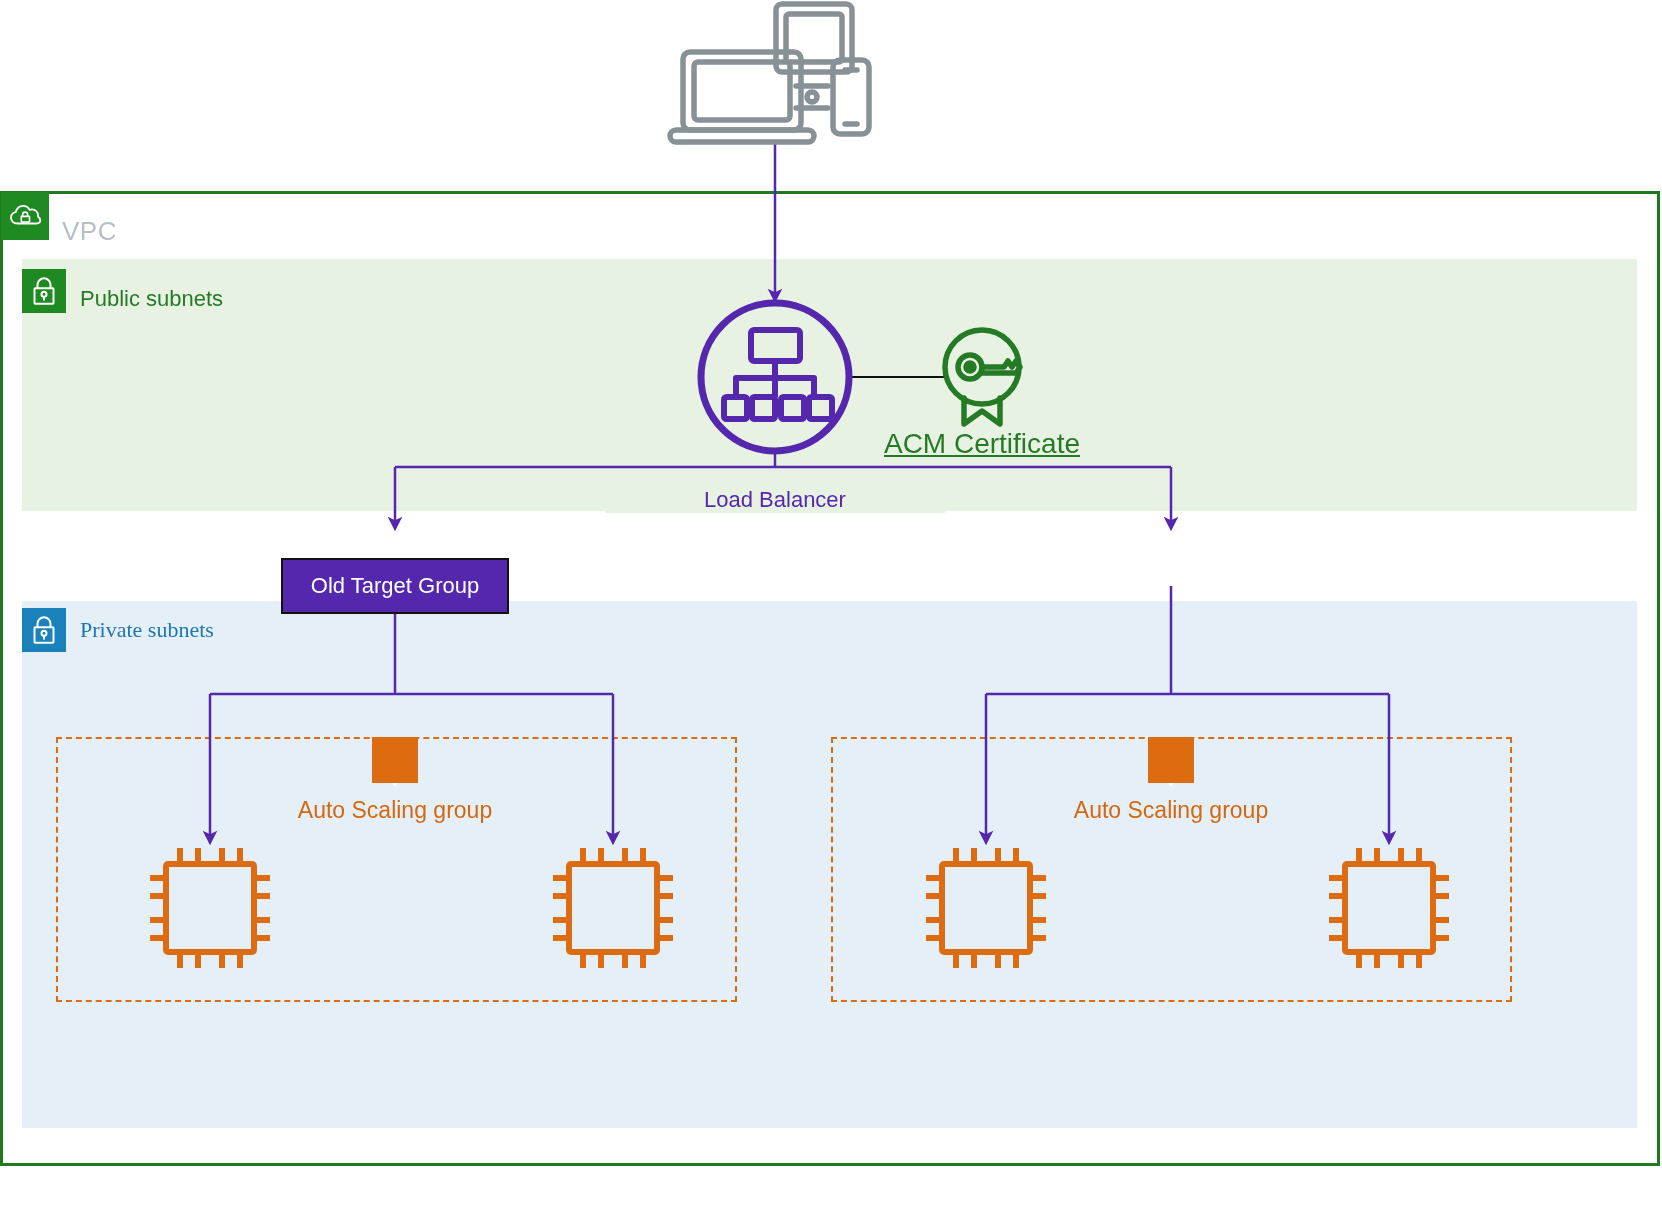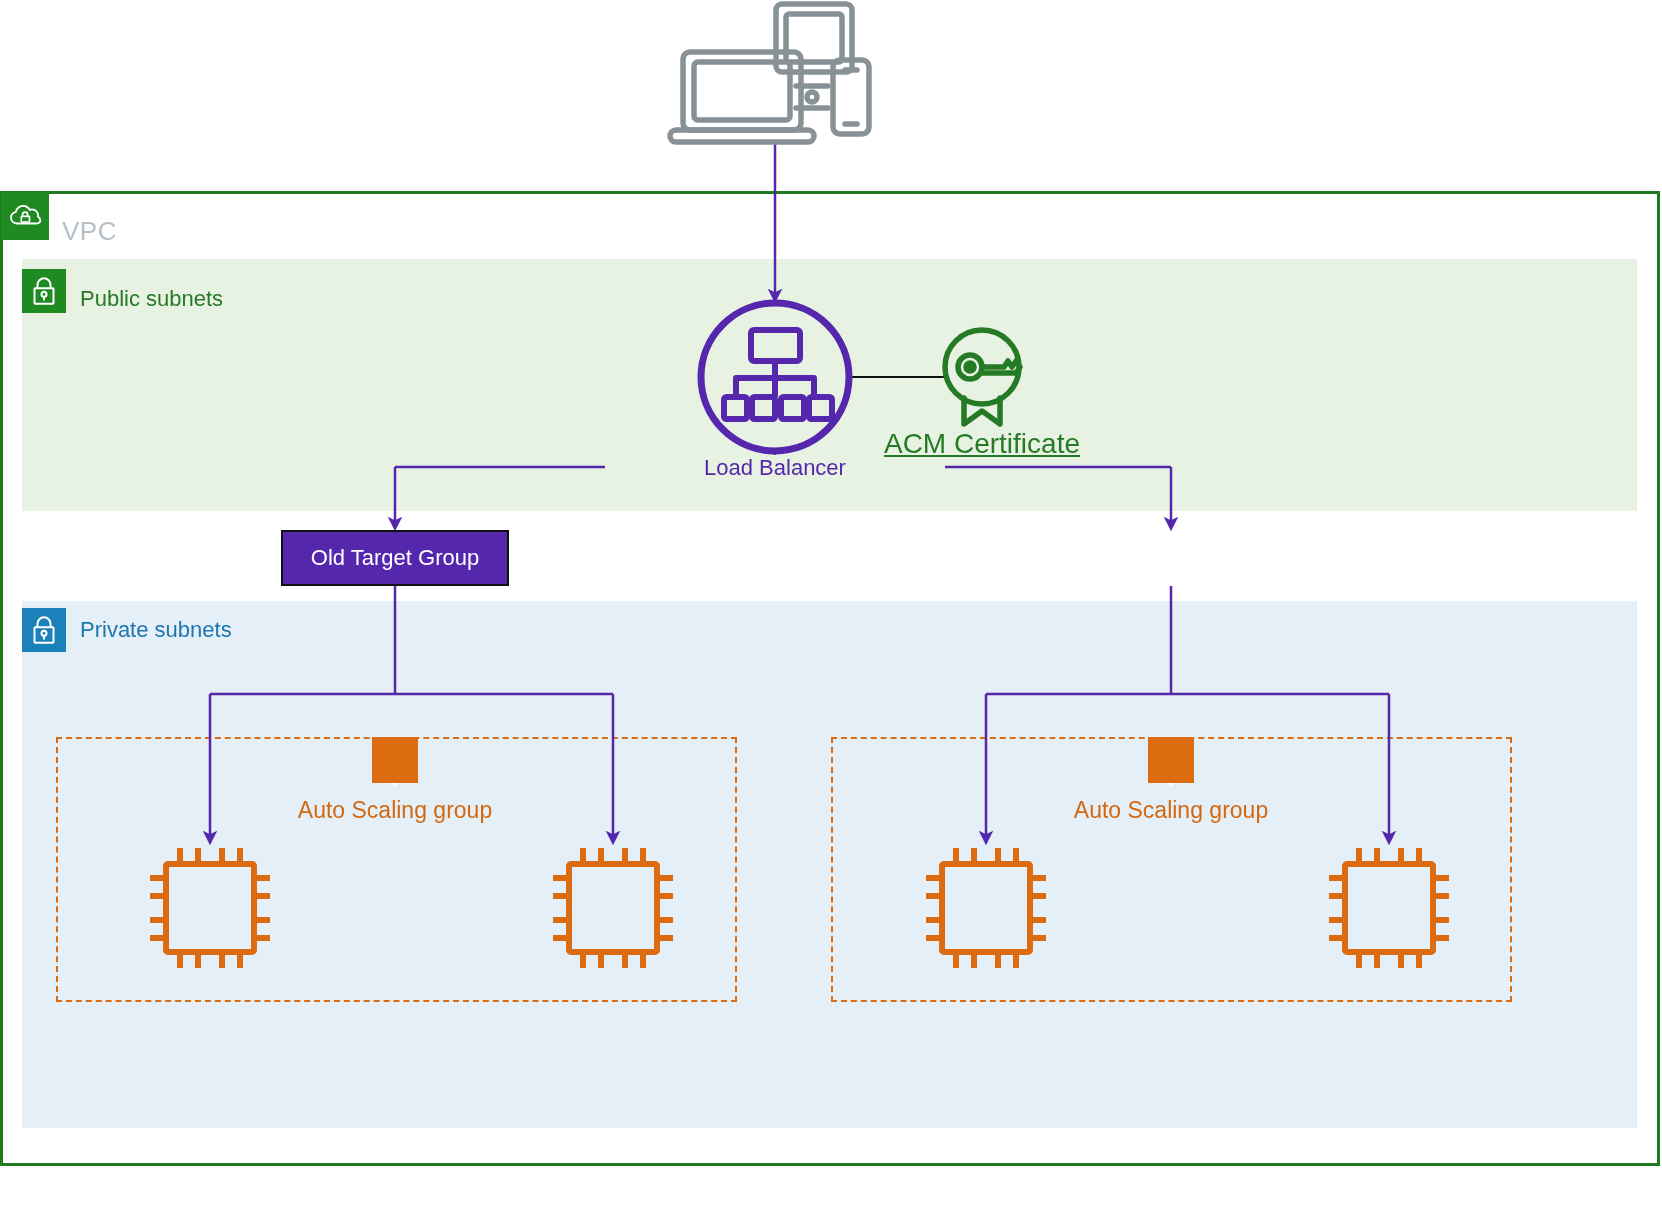--- a/index.html
+++ b/index.html
@@ -88,20 +88,21 @@
     background: #1b81ba;
     display: flex;
     align-items: center;
     justify-content: center;
   }
   #private-subnets-title {
     left: 80px;
     top: 617px;
     font-size: 22px;
     color: #2077b0;
+    font-family: Liberation Serif, serif;
   }
 
   
   .target-group-box {
     height: 56px;
     background: #5427ad;
     border: 2px solid #111111;
     box-sizing: border-box;
     display: flex;
     align-items: center;
@@ -386,25 +387,25 @@
         <line x1="1345" y1="896" x2="1329" y2="896"></line>
       <line x1="1345" y1="920" x2="1329" y2="920"></line>
         <line x1="1345" y1="938" x2="1329" y2="938"></line>
       <line x1="1433" y1="878" x2="1449" y2="878"></line>
         <line x1="1433" y1="896" x2="1449" y2="896"></line>
       <line x1="1433" y1="920" x2="1449" y2="920"></line>
         <line x1="1433" y1="938" x2="1449" y2="938"></line>
     </g>
   </svg>
 
-  <div class="abs" id="load-balancer-label" style="z-index:6;">Load Balancer</div>
+  <div class="abs" id="load-balancer-label" style="z-index:6;margin-top:32px;">Load Balancer</div>
 
   <div class="abs" id="acm-label" style="z-index:6;">ACM Certificate</div>
 
-  <div class="abs target-group-box" id="old-target-group" style="z-index:6;">
+  <div class="abs target-group-box" id="old-target-group" style="z-index:6;margin-top:28px;">
     <span>Old Target Group</span>
   </div>
 
 
   <div class="abs asg-icon-tile" id="asg-icon-left" style="z-index:5;"></div>
   <div class="abs asg-icon-tile" id="asg-icon-right" style="z-index:5;"></div>
 
   <div class="abs asg-label" id="asg-label-left" style="z-index:6;">Auto Scaling group</div>
   <div class="abs asg-label" id="asg-label-right" style="z-index:6;">Auto Scaling group</div>
 

